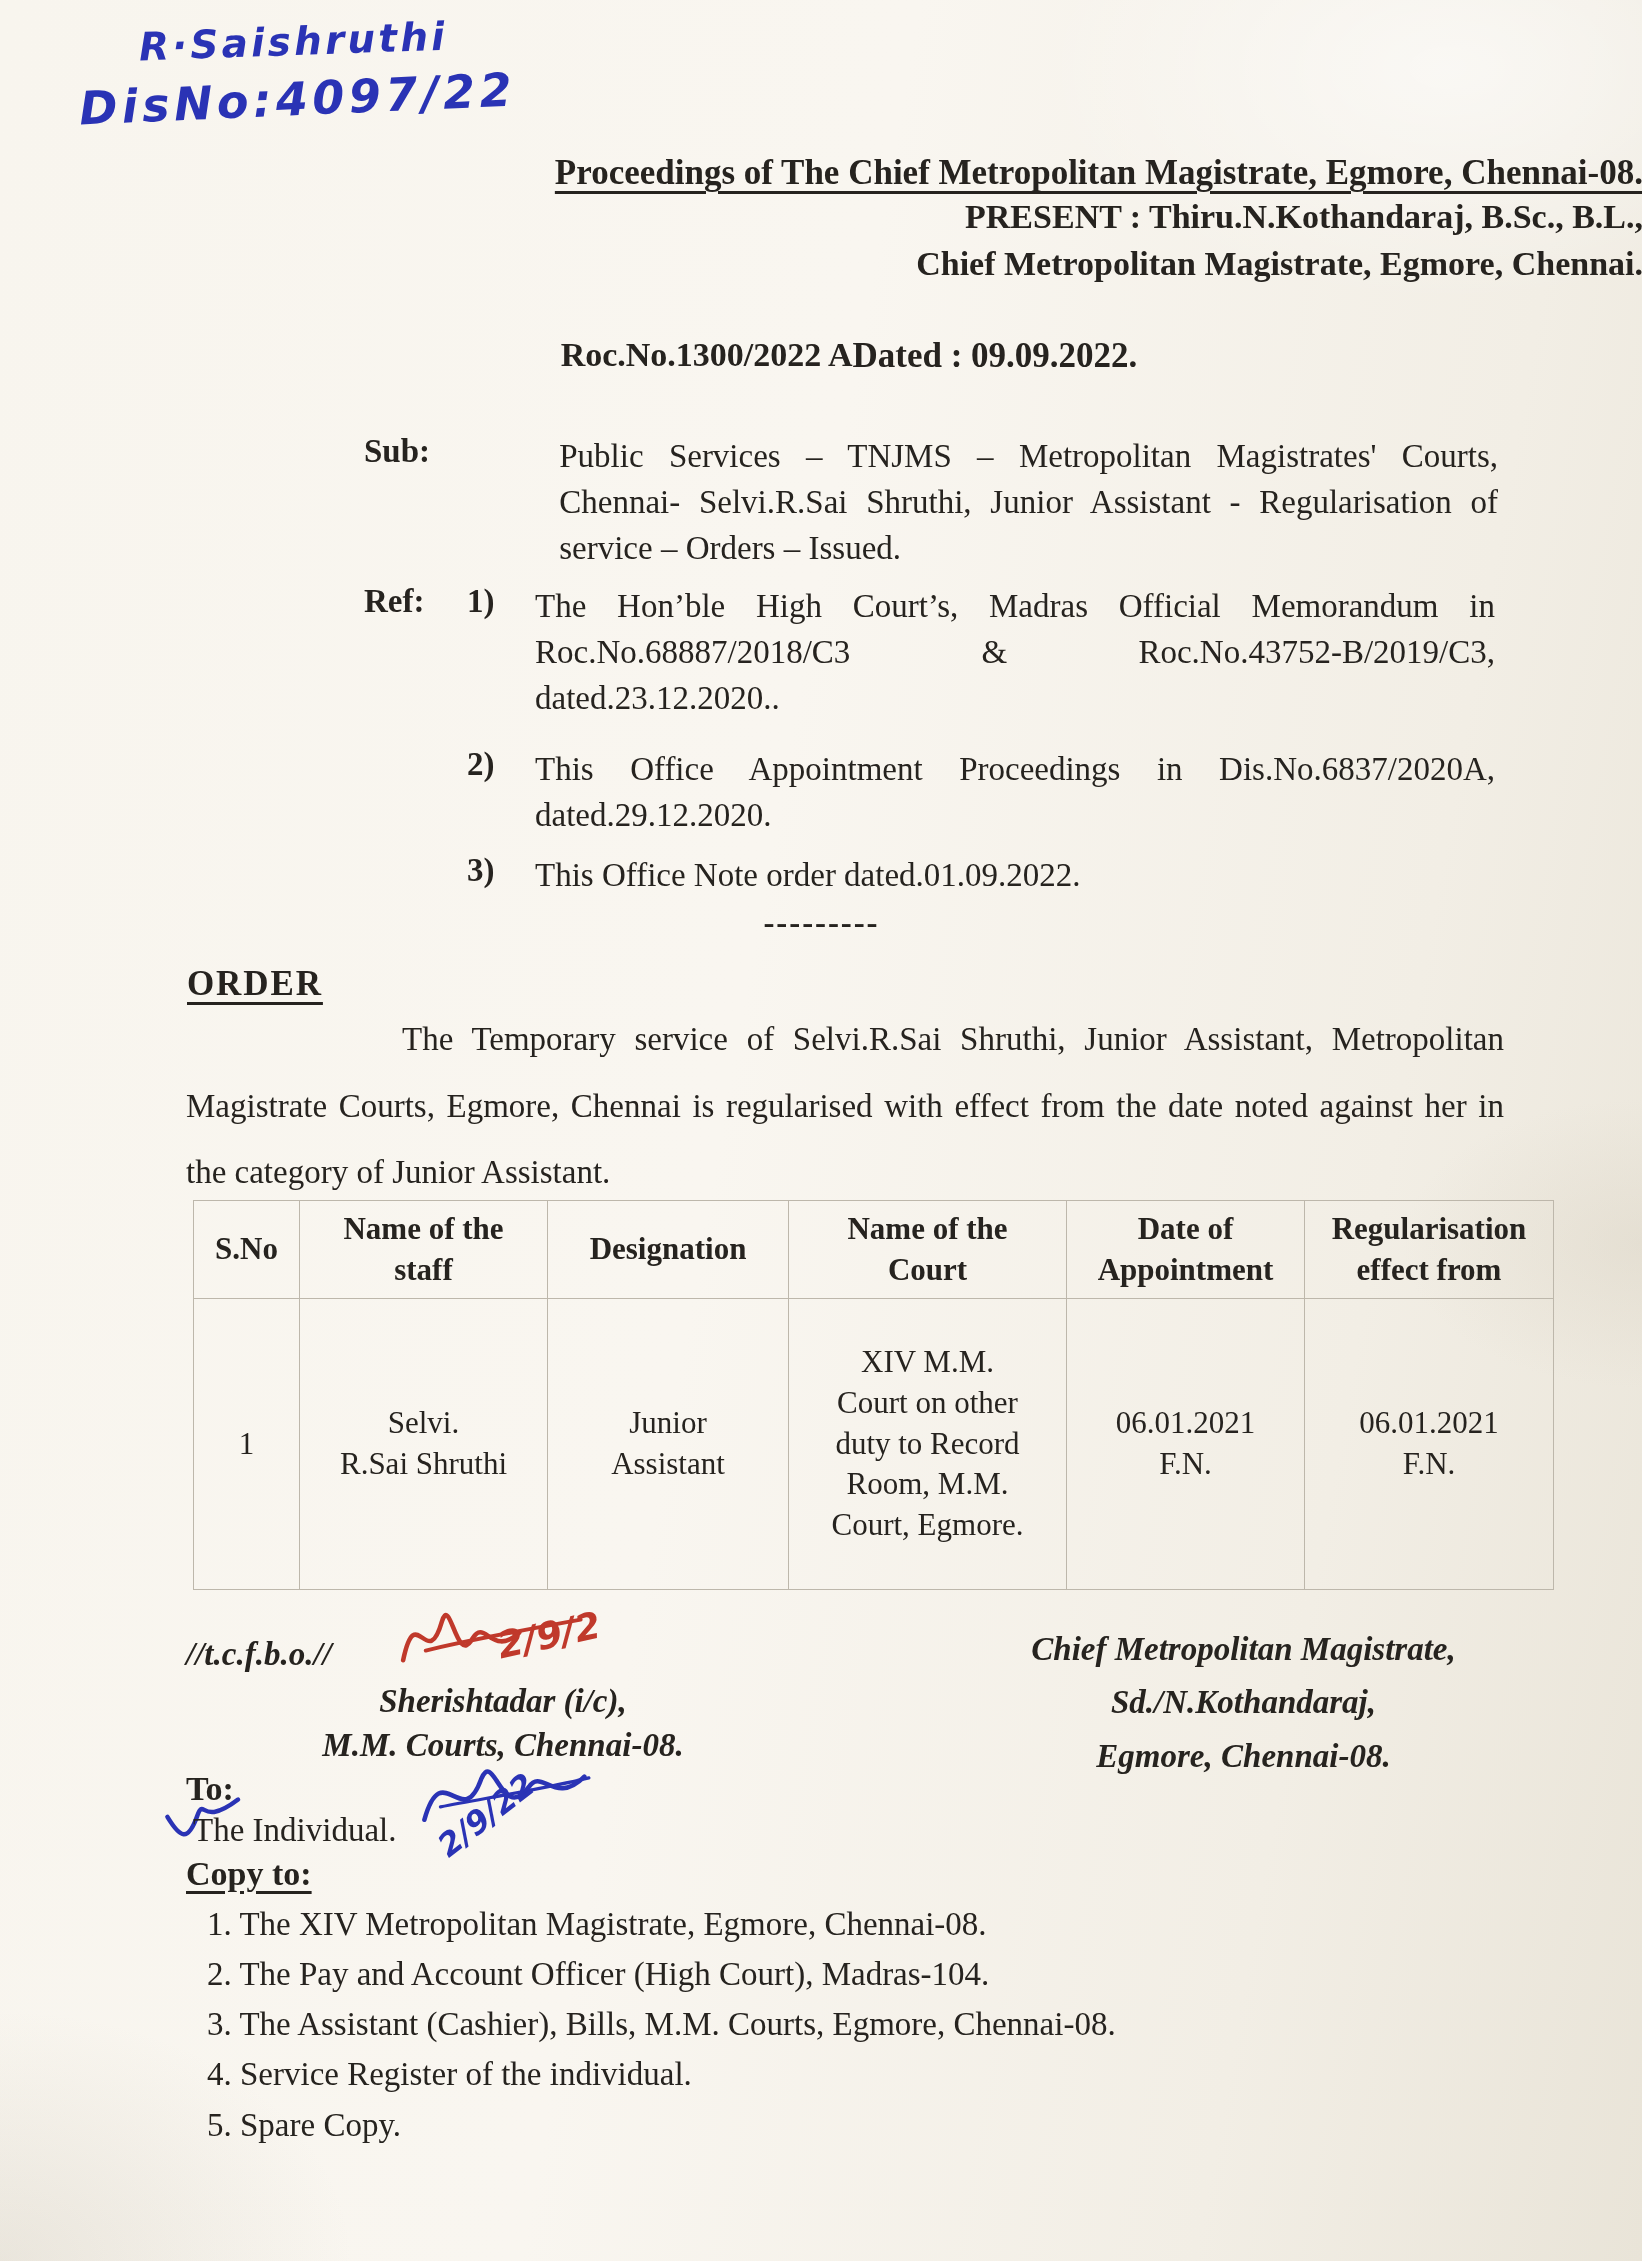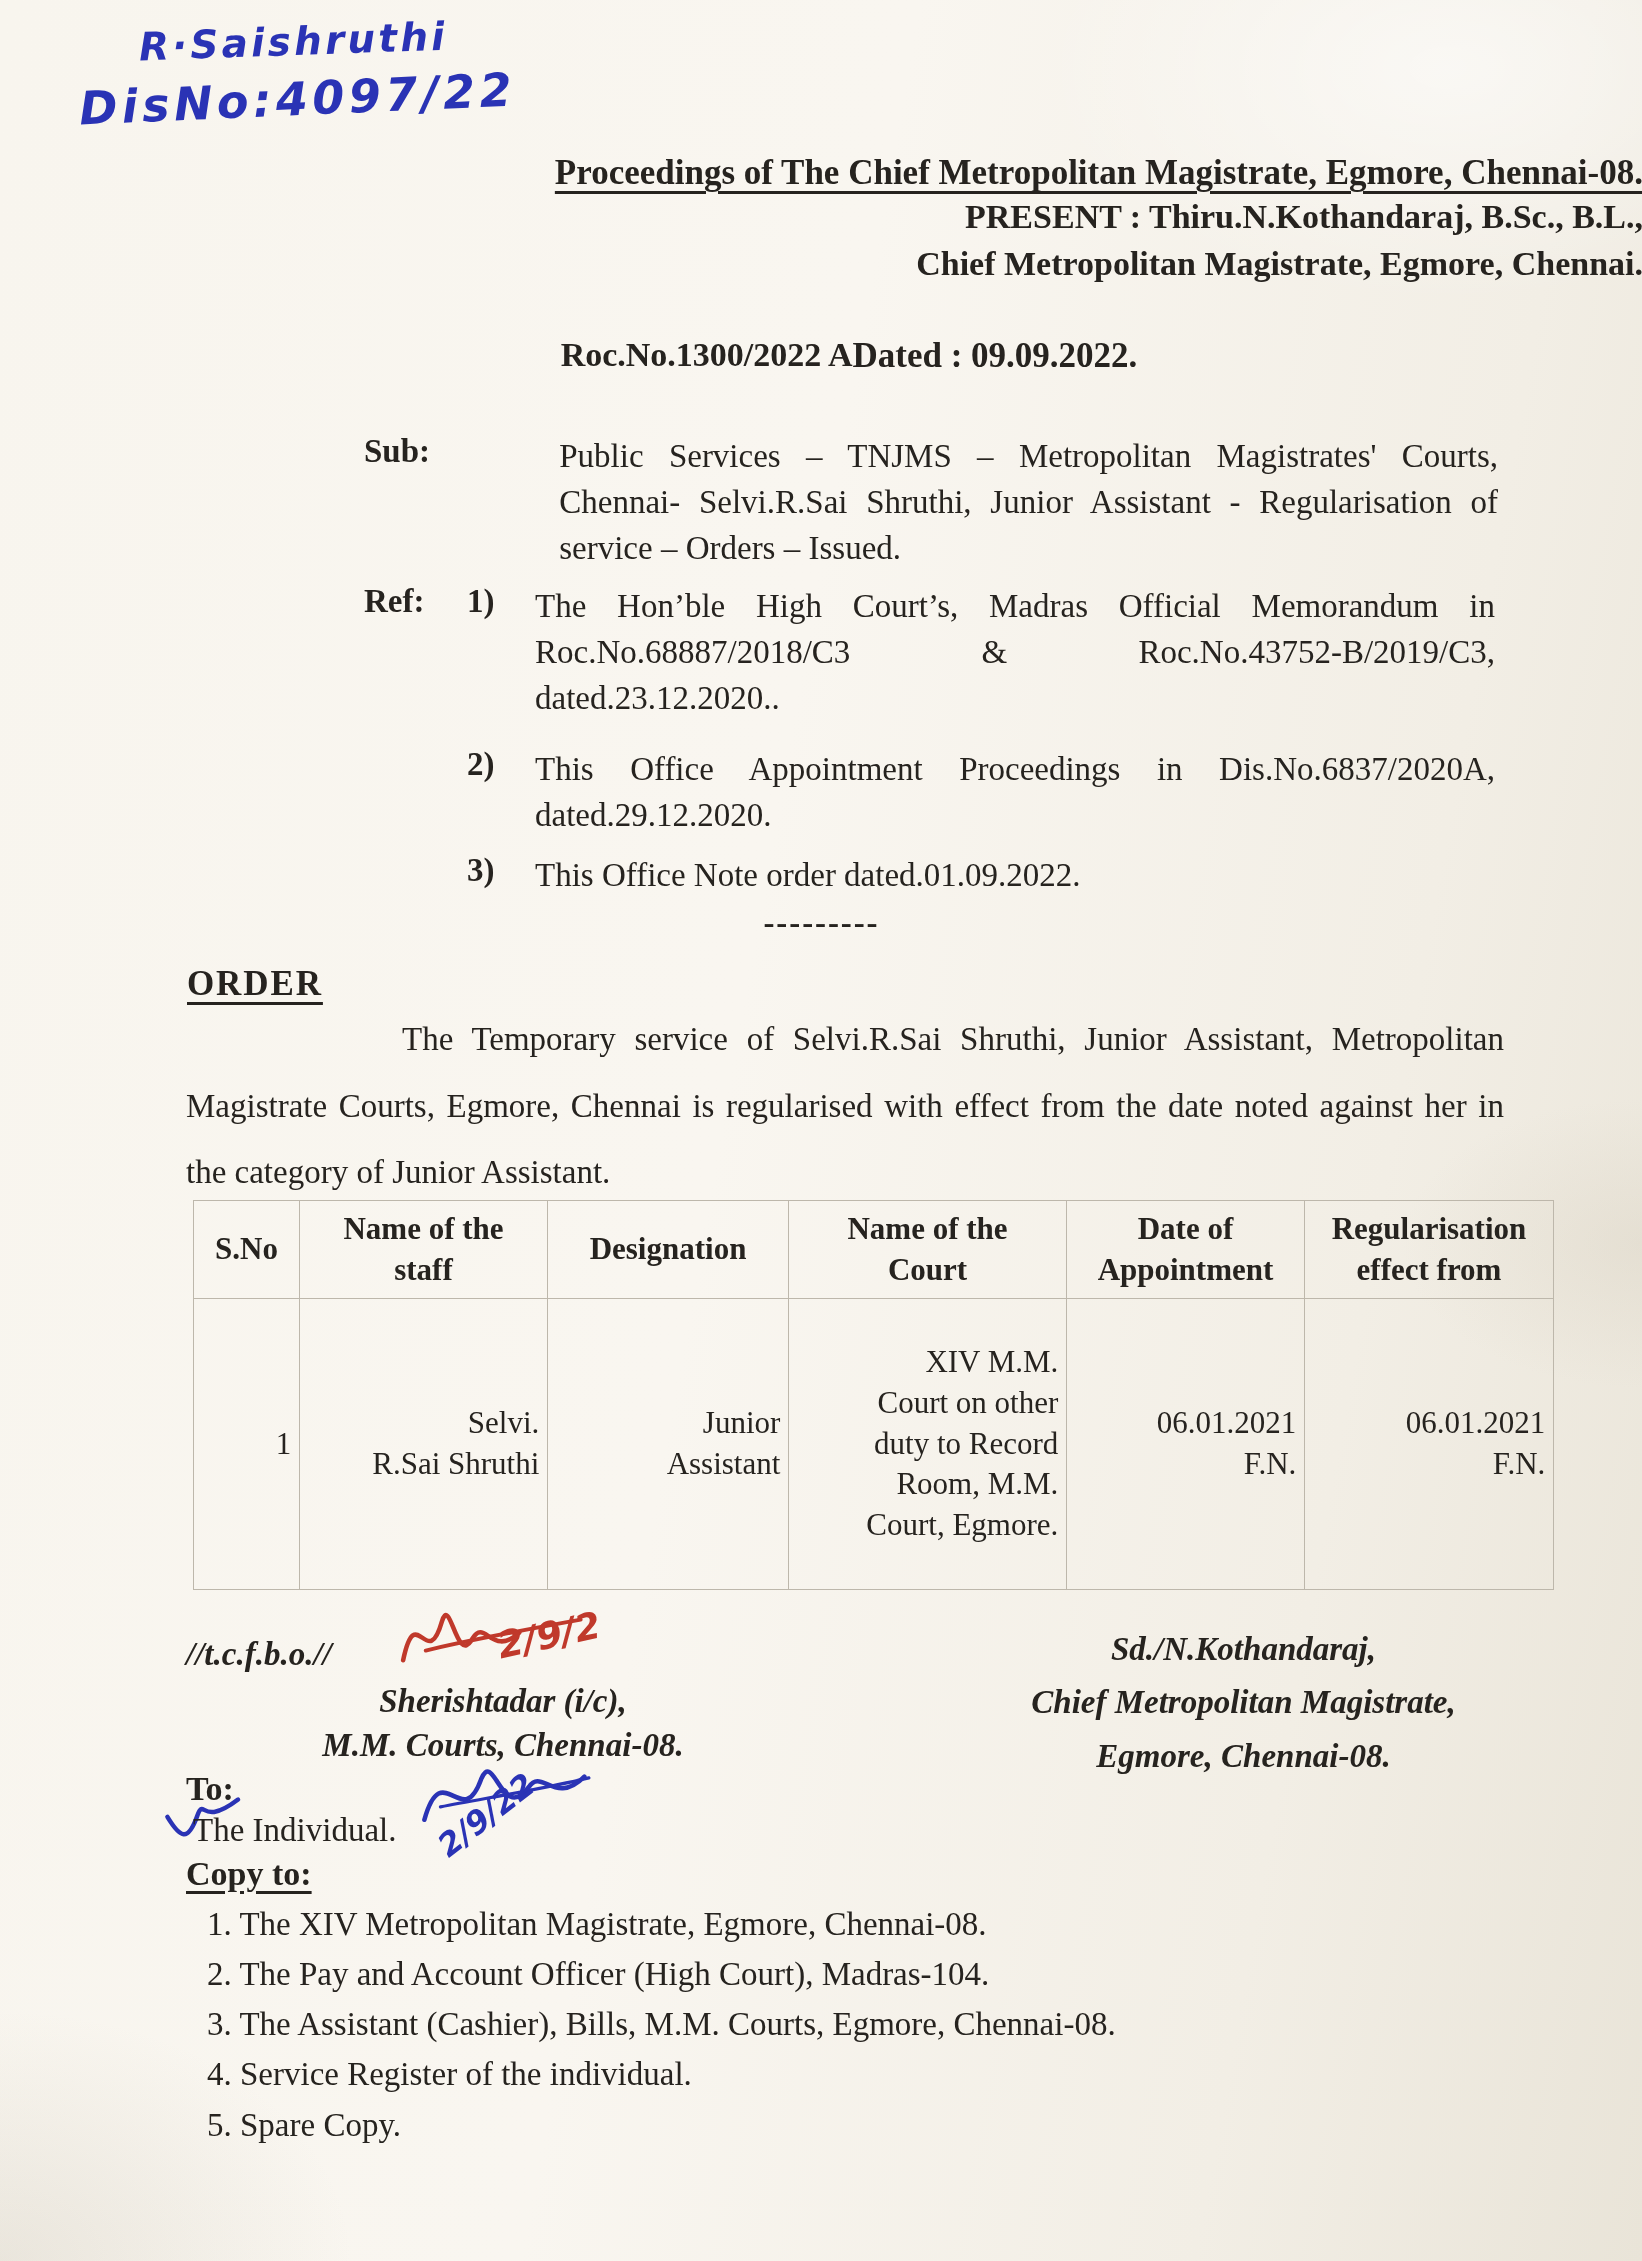--- a/index.html
+++ b/index.html
@@ -67,21 +67,21 @@
 
   
   .doc-table { left:193px; top:1200px; border-collapse:collapse; table-layout:fixed; }
   .doc-table th, .doc-table td {
     border:1.9px solid #bdb7ab;
     text-align:center; vertical-align:middle;
     font-size:31px; line-height:1.32; padding:5.2px 7.7px;
     white-space:pre-line;
   }
   .doc-table th { font-weight:bold; height:98px; }
-  .doc-table td { height:291px;text-align:right; }
+  .doc-table td { height:291px; }
   .c0{width:106px}.c1{width:248px}.c2{width:241px}.c3{width:278px}.c4{width:238px}.c5{width:249px}
 
   
   .sig { font-weight:bold; font-style:italic; font-size:33px; }
   .sig-tcfbo { left:186px; top:1636px; }
   .sig-left-block { left:271px; top:1679px; width:464px; text-align:center; line-height:1.34; }
   .sig-right-block { left:986px; top:1623px; width:515px; text-align:center; line-height:1.62; }
 
   .red-ink { color:#c0392b; font-family:"DejaVu Sans", sans-serif; font-style:italic; font-weight:bold; }
   .red-date { left:497px; top:1614px; font-size:37px; transform:rotate(-12deg); }
@@ -193,22 +193,22 @@
     <path d="M60 100 C 120 85, 190 72, 300 52" stroke="#c0392b" stroke-width="6" fill="none" stroke-linecap="round"></path>
   </svg>
   <div class="abs red-ink red-date">2/9/2</div>
 
   <div class="abs sig sig-left-block">
     <div>Sherishtadar (i/c),</div>
     <div>M.M. Courts, Chennai-08.</div>
   </div>
 
   <div class="abs sig sig-right-block">
+    <div>Chief Metropolitan Magistrate,</div>
     <div>Sd./N.Kothandaraj,</div>
-    <div>Chief Metropolitan Magistrate,</div>
     <div>Egmore, Chennai-08.</div>
   </div>
 
   <svg class="abs" style="left:162px; top:1788px;" width="84" height="61" viewBox="0 0 130 95">
     <path d="M8 45 C 28 78, 40 85, 55 42 C 66 14, 60 62, 118 18" stroke="#2a33b5" stroke-width="7" fill="none" stroke-linecap="round"></path>
   </svg>
   <div class="abs to-label">To:</div>
   <div class="abs to-recipient">The Individual.</div>
 
   <svg class="abs" style="left:405px; top:1739px;" width="200" height="110" viewBox="0 0 310 170">

